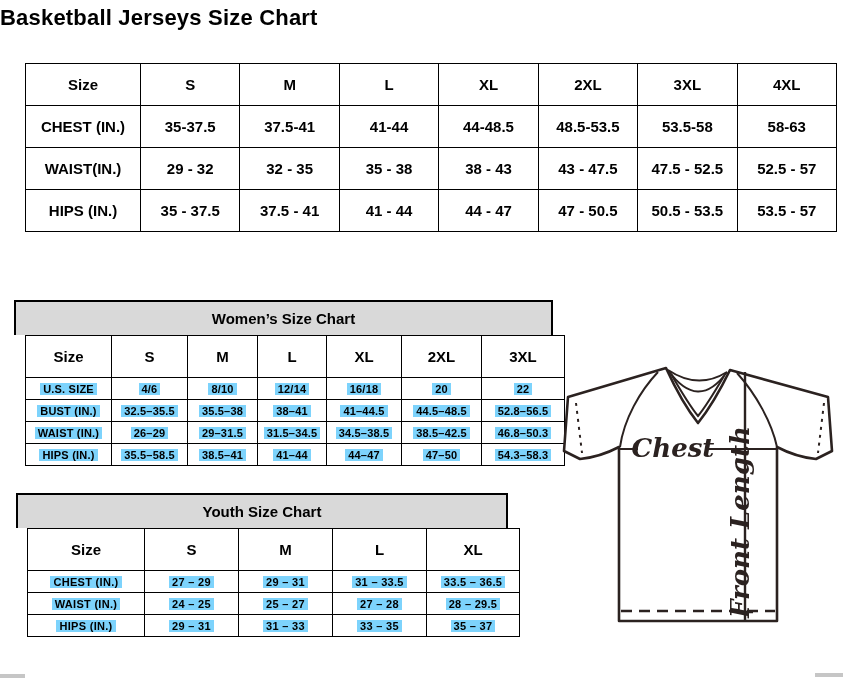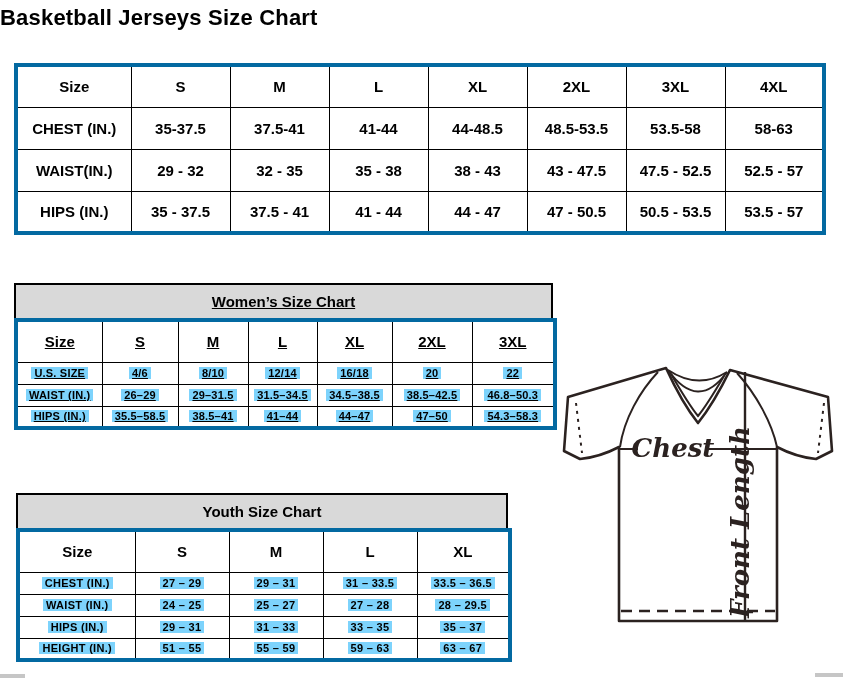--- a/index.html
+++ b/index.html
@@ -12,33 +12,34 @@
     font-size:22px;font-weight:bold;letter-spacing:0.2px;
   }
   .chart{position:absolute;}
   .chart-title{
     background:#d9d9d9;border:2px solid #000;border-bottom:none;
     height:33px;line-height:33px;text-align:center;
     font-size:15px;font-weight:bold;
   }
   table.tbl{
     border-collapse:collapse;table-layout:fixed;width:100%;
-    border:4px solid #0369a1;
+    border:1px solid #0369a1;
+    margin-left:11px;
   }
   table.tbl th,table.tbl td{
     border:1px solid #000;text-align:center;vertical-align:middle;
     font-weight:bold;padding:0;
   }
   
   .chart-men{left:14px;top:63px;width:812px;}
   .chart-men thead tr{height:42px;}
   .chart-men tbody tr{height:42px;}
   .chart-men th,.chart-men td{font-size:15px;}
   
-  .chart-women{left:14px;top:283px;width:539px;text-decoration:underline;}
+  .chart-women{left:14px;top:300px;width:539px;}
   .chart-women thead tr{height:42px;}
   .chart-women tbody tr{height:22px;}
   .chart-women thead th{font-size:15px;}
   .chart-women tbody th,.chart-women tbody td{font-size:11px;letter-spacing:0.2px;}
   
   .chart-youth{left:16px;top:493px;width:492px;}
   .chart-youth thead tr{height:42px;}
   .chart-youth tbody tr{height:22px;}
   .chart-youth thead th{font-size:15px;}
   .chart-youth tbody th,.chart-youth tbody td{font-size:11px;letter-spacing:0.3px;}
@@ -146,20 +147,29 @@
         <tr>
           <th><span class="hl">U.S. SIZE</span></th>
           <td><span class="hl">4/6</span></td>
           <td><span class="hl">8/10</span></td>
           <td><span class="hl">12/14</span></td>
           <td><span class="hl">16/18</span></td>
           <td><span class="hl">20</span></td>
           <td><span class="hl">22</span></td>
         </tr>
         <tr>
+          <th><span class="hl">BUST (IN.)</span></th>
+          <td><span class="hl">32.5–35.5</span></td>
+          <td><span class="hl">35.5–38</span></td>
+          <td><span class="hl">38–41</span></td>
+          <td><span class="hl">41–44.5</span></td>
+          <td><span class="hl">44.5–48.5</span></td>
+          <td><span class="hl">52.8–56.5</span></td>
+        </tr>
+        <tr>
           <th><span class="hl">WAIST (IN.)</span></th>
           <td><span class="hl">26–29</span></td>
           <td><span class="hl">29–31.5</span></td>
           <td><span class="hl">31.5–34.5</span></td>
           <td><span class="hl">34.5–38.5</span></td>
           <td><span class="hl">38.5–42.5</span></td>
           <td><span class="hl">46.8–50.3</span></td>
         </tr>
         <tr>
           <th><span class="hl">HIPS (IN.)</span></th>
@@ -208,27 +218,20 @@
           <td><span class="hl">27 – 28</span></td>
           <td><span class="hl">28 – 29.5</span></td>
         </tr>
         <tr>
           <th><span class="hl">HIPS (IN.)</span></th>
           <td><span class="hl">29 – 31</span></td>
           <td><span class="hl">31 – 33</span></td>
           <td><span class="hl">33 – 35</span></td>
           <td><span class="hl">35 – 37</span></td>
         </tr>
-        <tr>
-          <th><span class="hl">HEIGHT (IN.)</span></th>
-          <td><span class="hl">51 – 55</span></td>
-          <td><span class="hl">55 – 59</span></td>
-          <td><span class="hl">59 – 63</span></td>
-          <td><span class="hl">63 – 67</span></td>
-        </tr>
       </tbody>
     </table>
 </div>
 
 <div class="jersey-wrap">
   <svg viewBox="0 0 289 272">
 
     <path stroke-width="2.6" stroke-linejoin="round" d="M110,9 L12,38 L8,92 L24,100 Q44,98 63,88 L63,262 L221,262 L221,88 Q240,98 260,100 L276,92 L272,38 L174,11 Q158,44 142,64 Q126,44 110,9 Z"></path>
 
     <path stroke-width="2" d="M112,11 Q142,31 171,13"></path>

